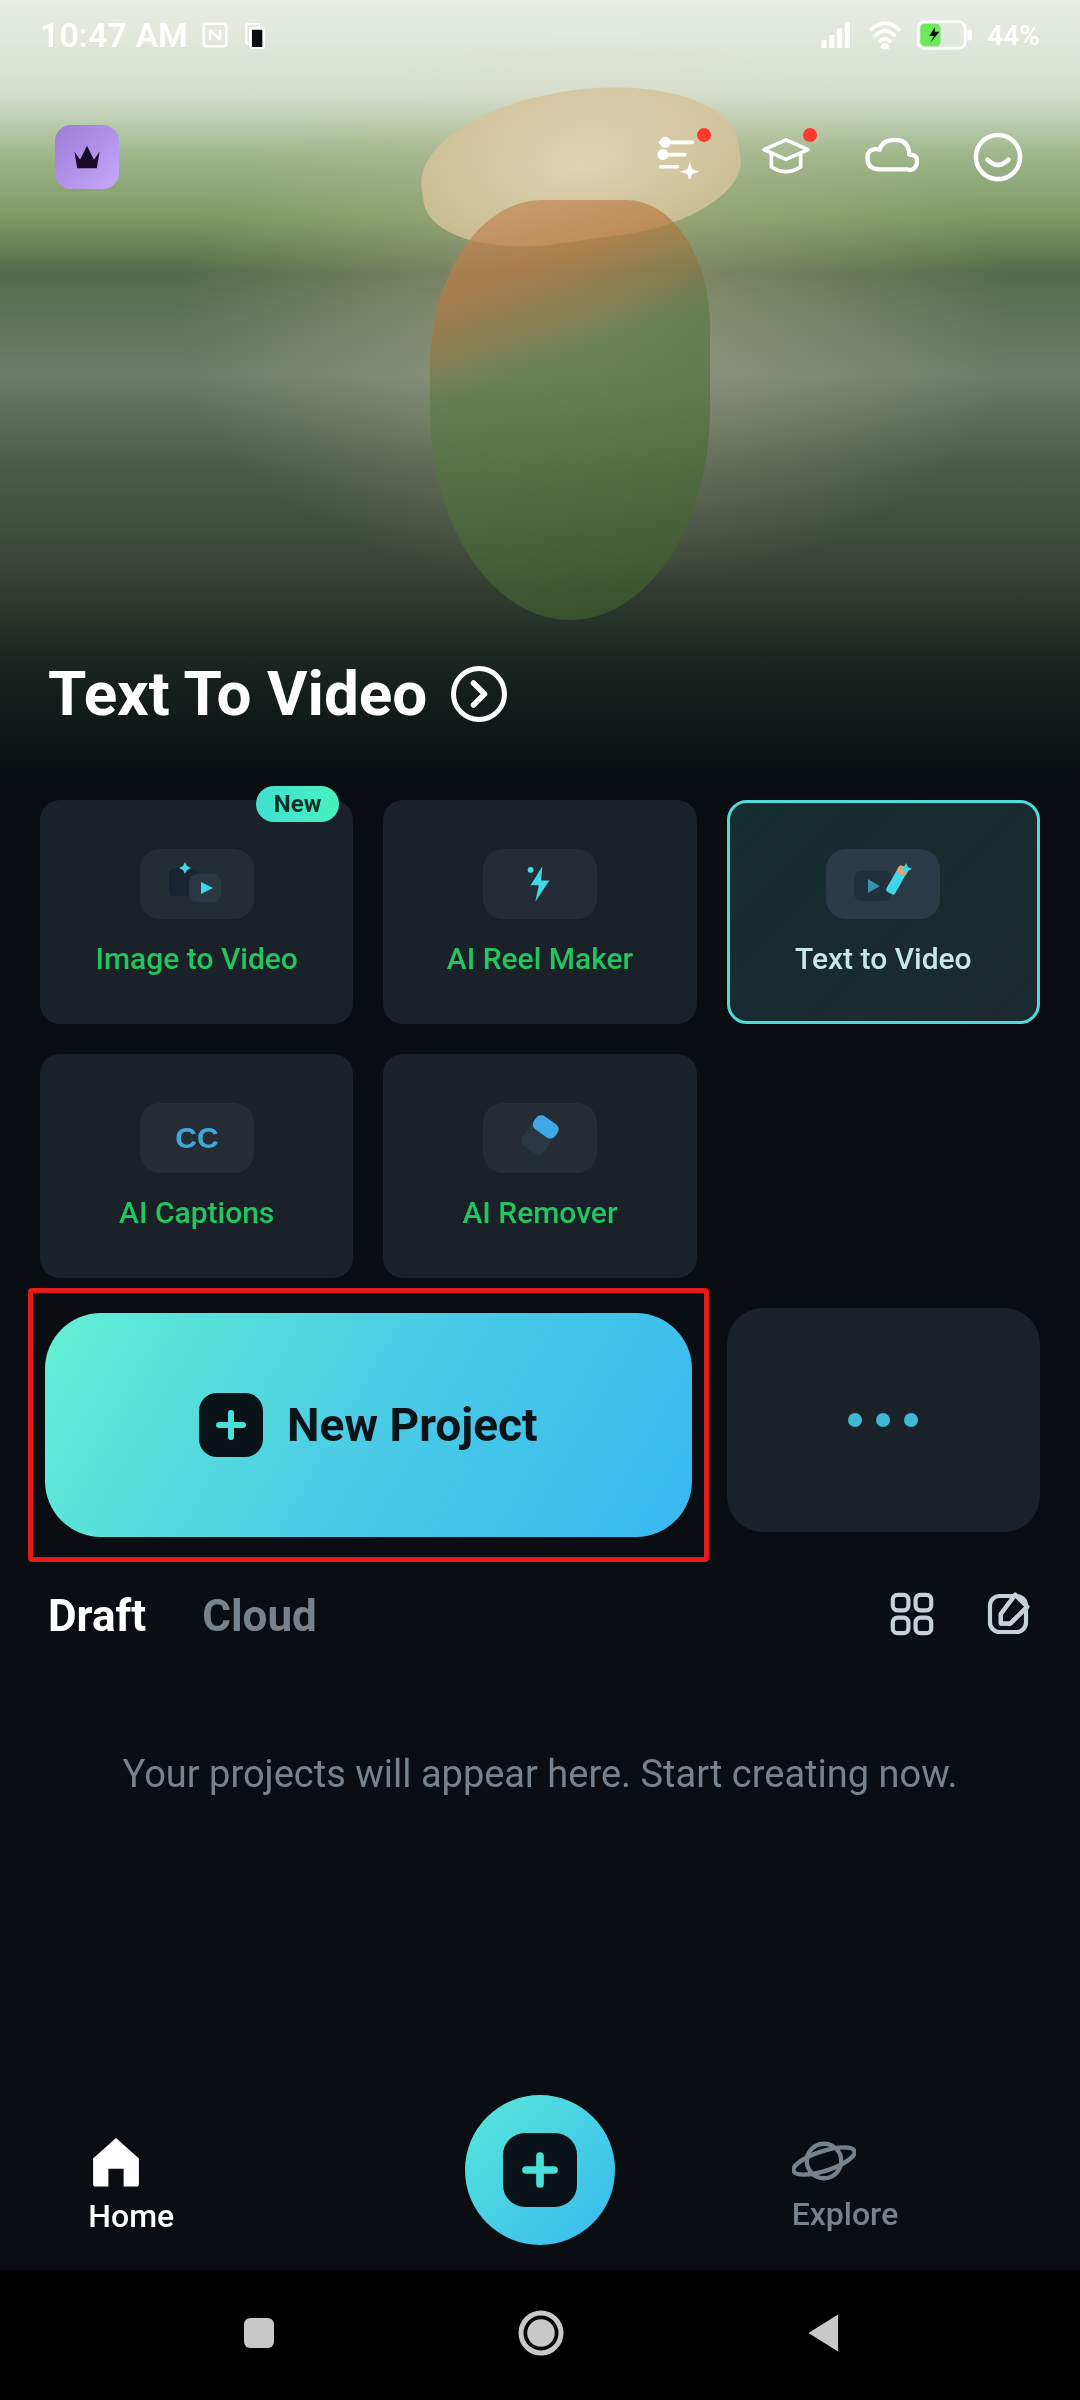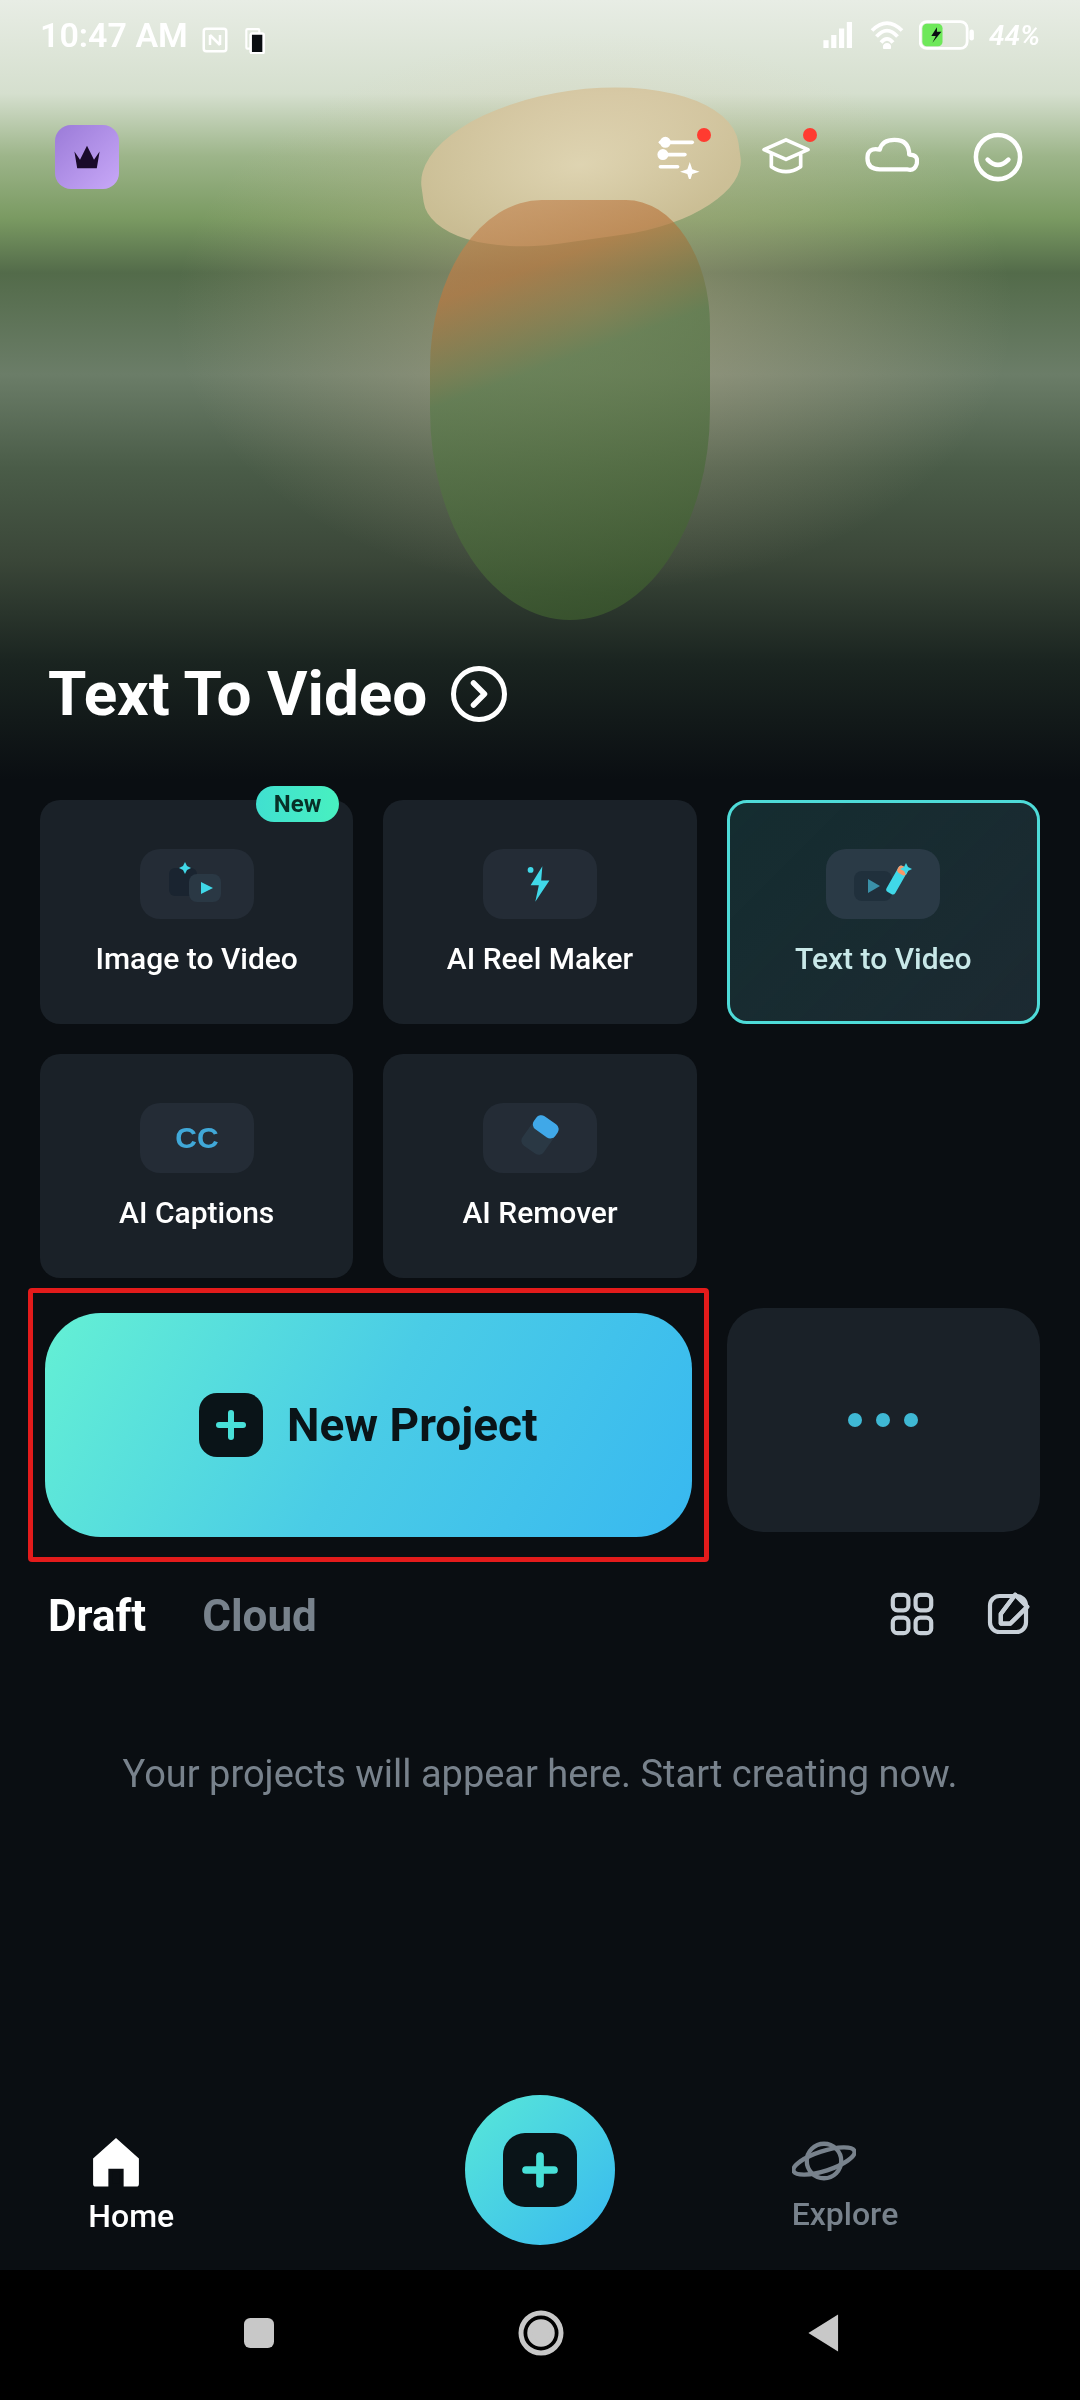--- a/index.html
+++ b/index.html
@@ -19,21 +19,21 @@
   height: 70px;
   display: flex;
   align-items: center;
   justify-content: space-between;
   padding: 0 40px;
   z-index: 100;
   color: #fff;
   font-size: 34px;
   font-weight: 600;
 }
-.status-left { display: flex; align-items: flex-end; gap: 12px; }
+.status-left { display: flex; align-items: center; gap: 12px; }
 .status-right { display: flex; align-items: center; gap: 14px; }
 .status-icon { display: inline-flex; align-items: center; }
 
 
 .hero {
   position: relative;
   height: 780px;
   background:
     radial-gradient(ellipse 600px 400px at 55% 40%, rgba(230,200,170,0.4), transparent 70%),
     linear-gradient(to bottom,
@@ -156,21 +156,21 @@
 .feature-icon-wrap {
   width: 114px; height: 70px;
   background: #242c36;
   border-radius: 20px;
   display: flex;
   align-items: center;
   justify-content: center;
   position: relative;
 }
 .feature-label {
-  color: #ffffff;
+  color: #22c55e;
   font-size: 30px;
   font-weight: 500;
 }
 .feature-card.selected .feature-label { color: #c8e8e8; }
 .badge-new {
   position: absolute;
   top: -14px; right: 14px;
   background: linear-gradient(90deg, #40e0d0, #48f0c0);
   color: #083028;
   font-size: 24px;
@@ -339,21 +339,21 @@
         </svg>
     </span>
     <span class="status-icon">
       <svg width="56" height="30" viewBox="0 0 50 26">
           <rect x="1" y="1" width="42" height="24" rx="6" fill="none" stroke="#fff" stroke-width="2.5"></rect>
           <rect x="3" y="3" width="18" height="20" rx="4" fill="#6ee85a"></rect>
           <rect x="45" y="8" width="4" height="10" rx="2" fill="#fff"></rect>
           <path d="M16 6 L11 14 L15 14 L12 20 L20 10 L16 10 Z" fill="#0a0e12"></path>
         </svg>
     </span>
-    <span style="font-size:28px;font-style:italic;">44%</span>
+    <span style="font-size:28px;">44%</span>
   </div>
 </div>
 
 <div class="hero">
   <div class="top-icons">
     <div class="premium-badge">
       <svg width="34" height="28" viewBox="0 0 24 20" fill="#1a0a2a">
           <path d="M3 6 L7 12 L12 2 L17 12 L21 6 L19 18 L5 18 Z"></path>
         </svg>
     </div>

